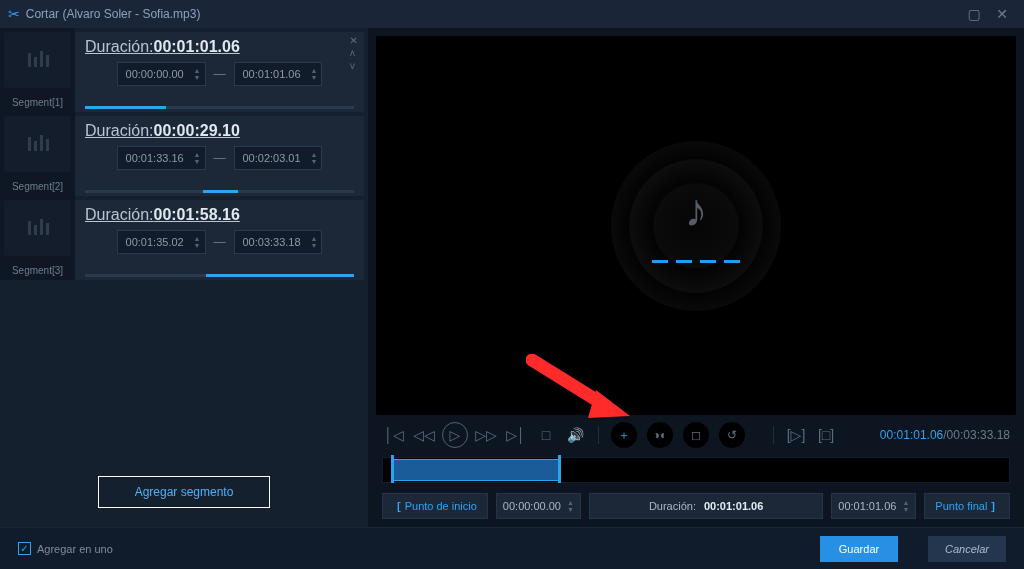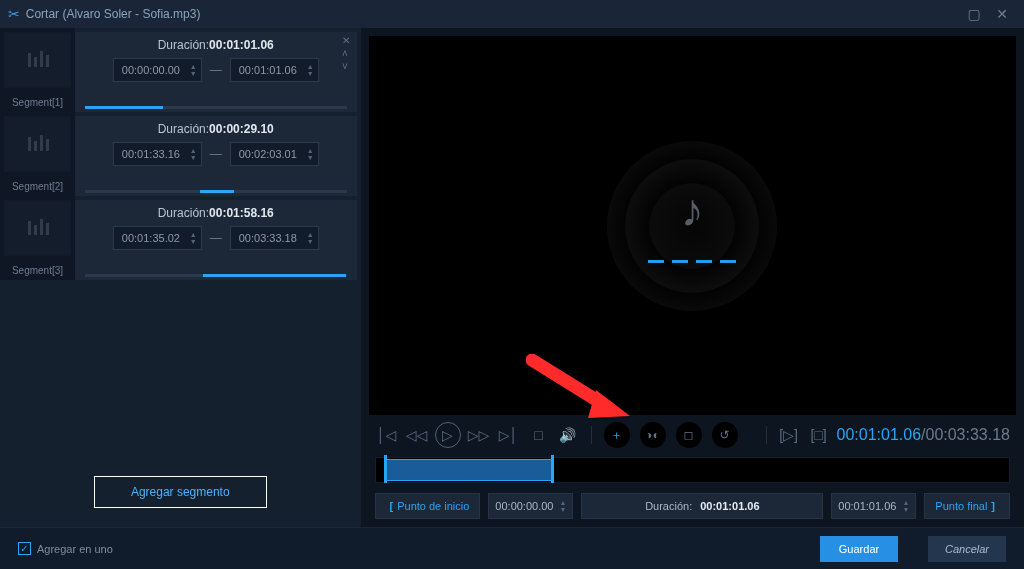--- a/index.html
+++ b/index.html
@@ -14,21 +14,21 @@
   .main { flex:1; display:flex; min-height:0;}
   
   .left { width:368px; background:#15202f; display:flex; flex-direction:column; }
   .segments-area { flex:1; display:flex; flex-direction:column; }
   .seg-row { display:flex; height:84px; }
   .seg-tab { width:75px; background:#0f1724; display:flex; flex-direction:column;}
   .seg-tab .mbox { flex:1; margin:4px; background:#131d2c; border:1px solid #121b29; display:flex; align-items:center; justify-content:center;}
   .seg-tab svg { opacity:.55;}
   .seg-label { height:20px; font-size:10px; color:#6d7d8e; display:flex; align-items:center; justify-content:center; background:#0f1724;}
   .seg-card { flex:1; background:#1c2838; margin:4px 4px 0 0; position:relative; padding:6px 10px 8px 10px;}
-  .seg-dur { text-align:center; color:#b8c4cf; font-size:12px;}
+  .seg-dur { color:#b8c4cf; font-size:16px;text-decoration:underline;}
   .seg-dur b { color:#e0e7ee; font-weight:600;}
   .seg-times { display:flex; align-items:center; justify-content:center; gap:8px; margin-top:6px;}
   .time-input { background:#121b29; border:1px solid #2a394c; height:24px; display:flex; align-items:center; padding:0 4px; font-size:11px; color:#8b9aab;}
   .time-input .val { width:68px; text-align:left; padding-left:4px;}
   .stepper { display:flex; flex-direction:column; margin-left:4px;}
   .stepper span { font-size:7px; color:#51637a; line-height:7px; cursor:pointer;}
   .dash { color:#6e7c8c; font-size:12px;}
   .seg-bar { position:absolute; left:10px; right:10px; bottom:3px; height:3px; background:#2a394c;}
   .seg-bar .fill { position:absolute; top:0; height:3px; background:#2aa4f4;}
   .seg-close { position:absolute; top:4px; right:6px; display:flex; flex-direction:column; gap:3px;}
@@ -42,21 +42,21 @@
   .note { color:#565d65; font-size:46px; margin-bottom:32px;}
   .dashes { position:absolute; bottom:48px; display:flex; gap:8px;}
   .dashes span { width:16px; height:3px; background:#1f9ff2;}
   
   .controls { height:32px; display:flex; align-items:center; gap:6px; padding:2px 10px;}
   .ctrl { color:#5b6d81; font-size:14px; cursor:pointer; display:flex; align-items:center; justify-content:center; width:24px;}
   .ctrl.play { width:26px; height:26px; border:1.5px solid #4e617a; border-radius:50%;}
   .vbar { width:1px; height:18px; background:#232f3f; margin:0 4px;}
   .cbtn { width:26px; height:26px; border-radius:50%; background:#000; display:flex; align-items:center; justify-content:center; color:#5d7187; font-size:12px; cursor:pointer; margin:0 2px;}
   .cbtn.plus { color:#2aa4f4;}
-  .time-display { margin-left:auto; font-size:16px;}
+  .time-display { margin-left:auto; font-size:12px;}
   .time-display .cur { color:#2aa4f4;}
   .time-display .tot { color:#6b7b8d;}
   
   .arrow-overlay { position:absolute; top:354px; left:526px; pointer-events:none; z-index:50;}
   .arrow-overlay svg { filter: drop-shadow(0 1px 1px rgba(0,0,0,.4));}
   
   .timeline-wrap { height:26px; background:#000; margin:6px 10px; position:relative; border:1px solid #141e2c;}
   .tl-sel { position:absolute; left:8px; top:1px; bottom:1px; width:168px; background:#1a5c9a; border:1px solid #2aa4f4;}
   .tl-handle { position:absolute; top:-3px; width:10px; height:28px;}
   .tl-handle::before { content:""; position:absolute; top:0; left:3px; width:3px; height:100%; background:#2aa4f4;}

